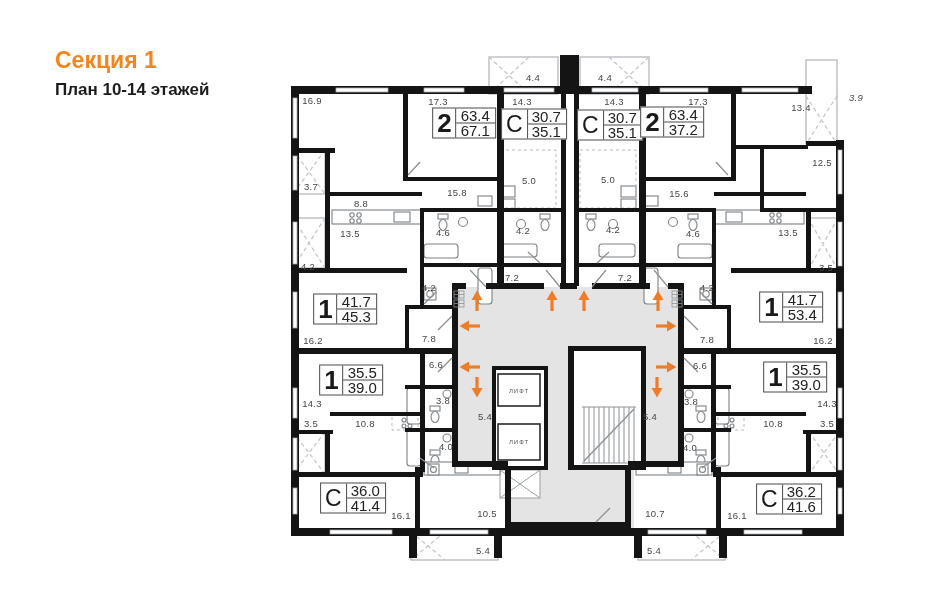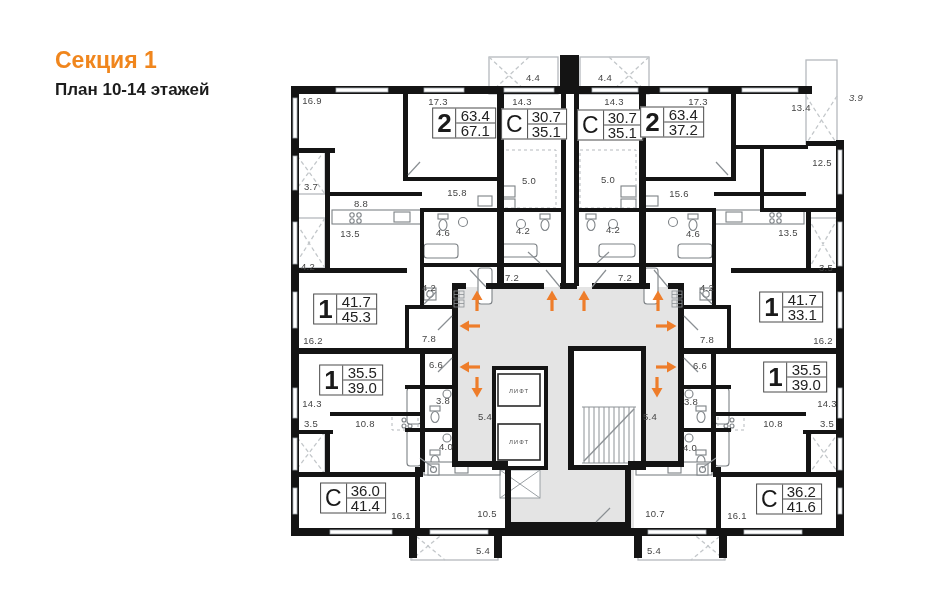--- a/index.html
+++ b/index.html
@@ -405,21 +405,21 @@
         <div class="glyph">1</div>
         <div class="vals">
           <div class="v top">41.7</div>
           <div class="v">45.3</div>
         </div>
       </div>
       <div class="badge" style="left: 791px; top: 307px;">
         <div class="glyph">1</div>
         <div class="vals">
           <div class="v top">41.7</div>
-          <div class="v">33.1</div>
+          <div class="v">53.4</div>
         </div>
       </div>
       <div class="badge" style="left: 351px; top: 380px;">
         <div class="glyph">1</div>
         <div class="vals">
           <div class="v top">35.5</div>
           <div class="v">39.0</div>
         </div>
       </div>
       <div class="badge" style="left: 795px; top: 377px;">

